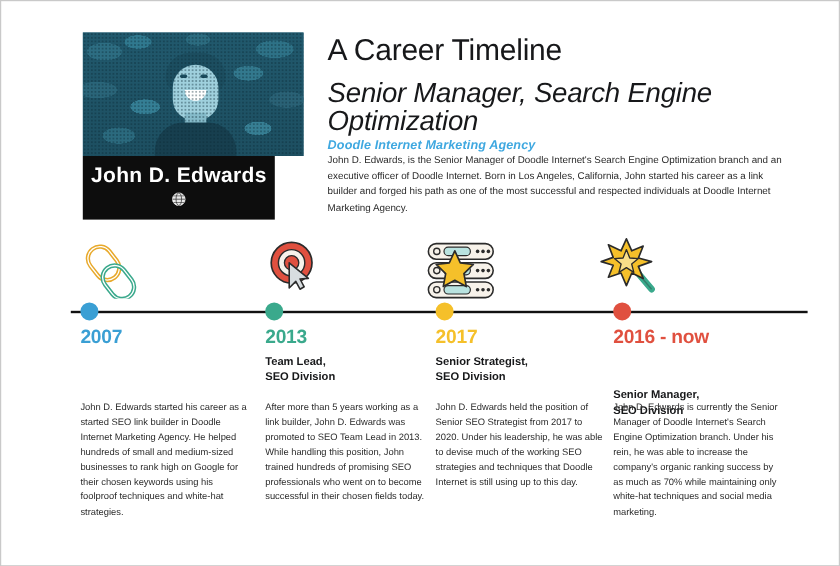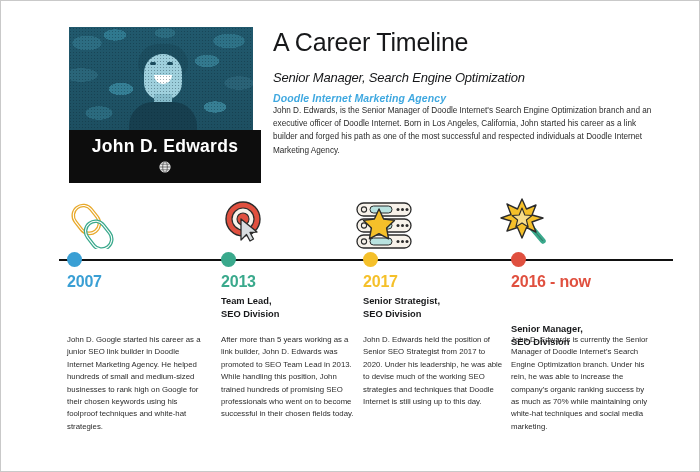--- a/index.html
+++ b/index.html
@@ -114,21 +114,21 @@
     position: absolute;
     left: 2px;
     top: 60px;
     width: 68px;
     height: 30px;
     background: #173f4f;
     border-radius: 24px 24px 0 0;
   }
 
   #profile-namebar {
-    width: 192px;
+    width: 160px;
     height: 53px;
     background: #0d0d0d;
     text-align: center;
     box-sizing: border-box;
     padding-top: 5px;
   }
   #profile-name {
     color: #ffffff;
     font-size: 17.5px;
     font-weight: bold;
@@ -159,21 +159,21 @@
   }
   #main-title {
     font-size: 25px;
     font-weight: normal;
     color: #17181a;
     letter-spacing: -0.2px;
     line-height: 30px;
     margin: 0;
   }
   #subtitle {
-    font-size: 13px;
+    font-size: 23px;
     font-style: italic;
     color: #17181a;
     line-height: 23px;
     margin-top: 9px;
     letter-spacing: -0.2px;
   }
   #agency {
     font-size: 10.5px;
     font-style: italic;
     font-weight: bold;
@@ -344,21 +344,21 @@
     <svg width="58" height="54" viewBox="0 0 58 54">
       <line x1="27" y1="24" x2="44" y2="44" stroke="#3aa98c" stroke-width="5.5" stroke-linecap="round"></line>
       <line x1="27" y1="24" x2="44" y2="44" stroke="#2b2b2b" stroke-width="1.1" fill="none" opacity="0.35"></line>
       <path d="M23 2 L27.5 12 L37 8 L33 18 L44 21 L33 25 L37 35 L27.5 30.5 L23 41 L18.5 30.5 L8 34 L12 24 L2 21 L12 17.5 L8 7 L18.5 12 Z" fill="#f5c02a" stroke="#2b2b2b" stroke-width="1.4" stroke-linejoin="round"></path>
       <path d="M23 11 L25.8 18 L33 18.5 L27.4 23 L29.2 30 L23 26 L16.8 30 L18.6 23 L13 18.5 L20.2 18 Z" fill="#f8dd88" stroke="#2b2b2b" stroke-width="1.1" stroke-linejoin="round"></path>
     </svg>
   </div>
 
   <div class="m-dot col1" style="background: rgb(58, 159, 212);"></div>
   <div class="m-year col1" style="color: rgb(58, 159, 212);">2007</div>
-  <div class="m-body col1">John D. Google started his career as a junior SEO link builder in Doodle Internet Marketing Agency. He helped hundreds of small and medium-sized businesses to rank high on Google for their chosen keywords using his foolproof techniques and white-hat strategies.</div>
+  <div class="m-body col1">John D. Edwards started his career as a started SEO link builder in Doodle Internet Marketing Agency. He helped hundreds of small and medium-sized businesses to rank high on Google for their chosen keywords using his foolproof techniques and white-hat strategies.</div>
 
   <div class="m-dot col2" style="background: rgb(58, 169, 140);"></div>
   <div class="m-year col2" style="color: rgb(58, 169, 140);">2013</div>
   <div class="m-role col2" style="white-space: pre-line;">Team Lead,
 SEO Division</div>
   <div class="m-body col2">After more than 5 years working as a link builder, John D. Edwards was promoted to SEO Team Lead in 2013. While handling this position, John trained hundreds of promising SEO professionals who went on to become successful in their chosen fields today.</div>
 
   <div class="m-dot col3" style="background: rgb(245, 192, 42);"></div>
   <div class="m-year col3" style="color: rgb(245, 192, 42);">2017</div>
   <div class="m-role col3" style="white-space: pre-line;">Senior Strategist,

